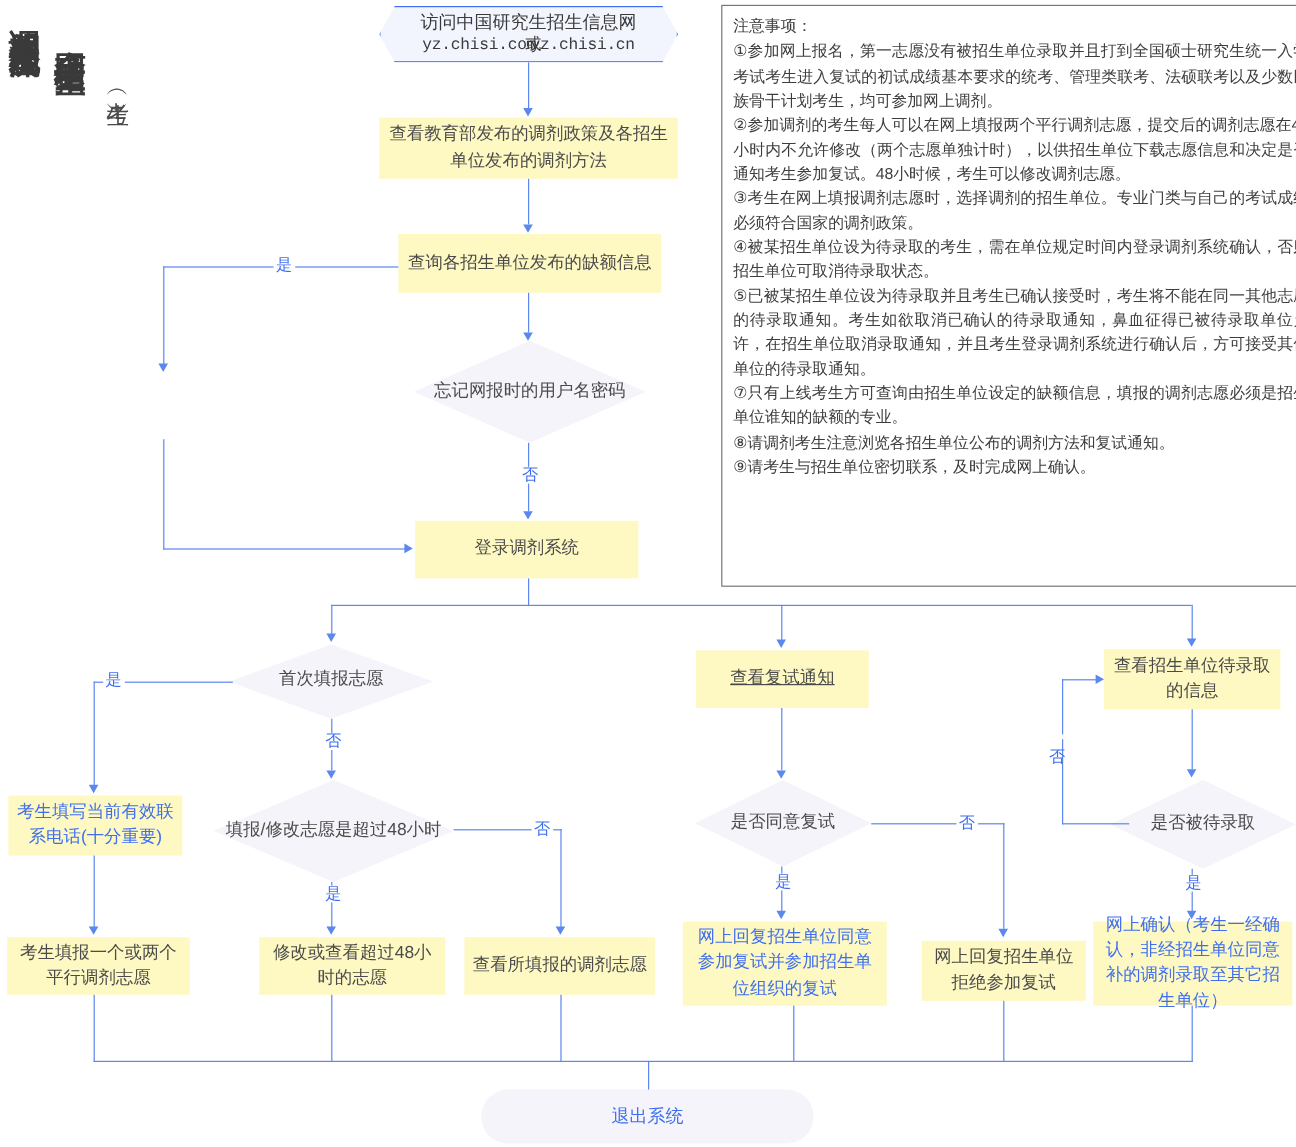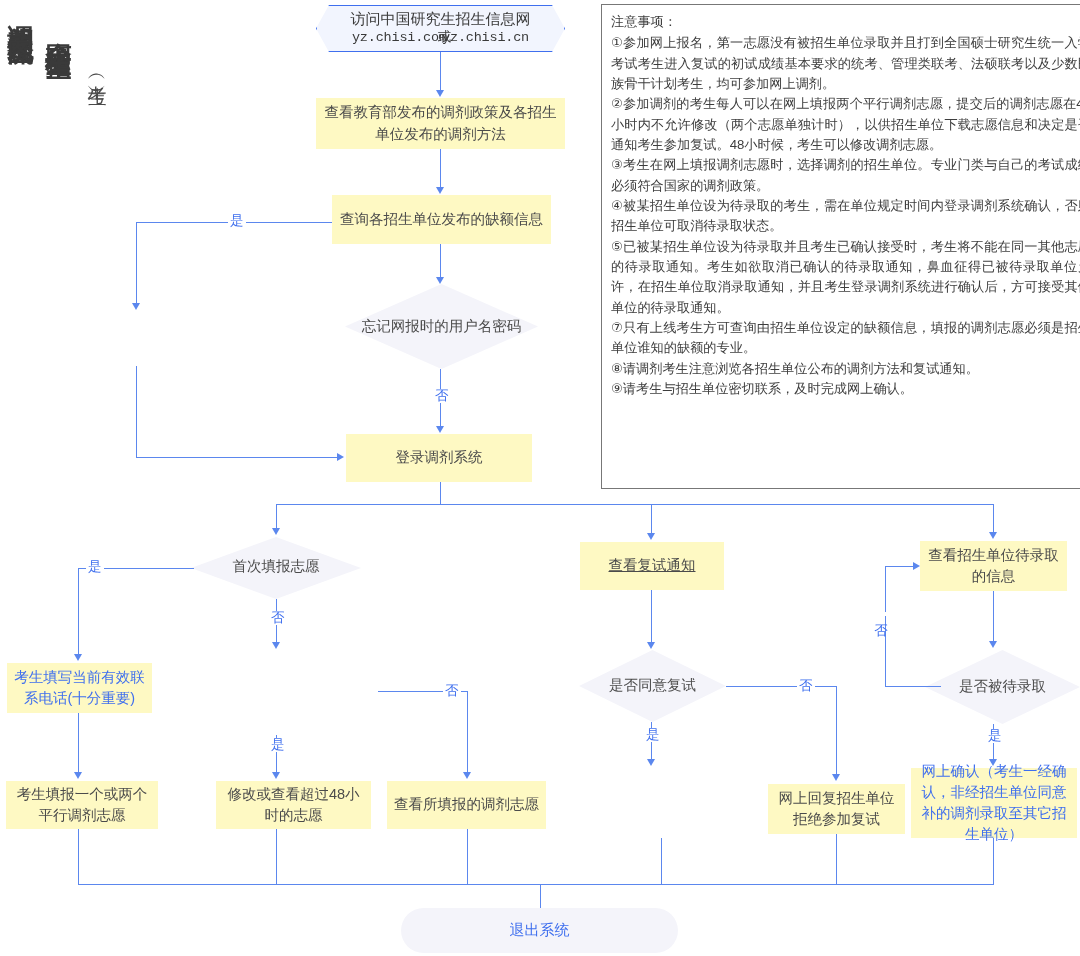--- a/index.html
+++ b/index.html
@@ -133,36 +133,41 @@
   </div>
 
 
   <div class="node" style="left:346px;top:434px;width:186px;height:48px;">登录调剂系统</div>
 
   <div class="dia" style="left:191px;top:537px;width:170px;height:62px;font-family:Liberation Mono, monospace;">
     <div class="shape"></div>
     <div class="txt">首次填报志愿</div>
   </div>
 
+  <div class="dia" style="left:178px;top:650px;width:200px;height:85px;">
+    <div class="shape"></div>
+    <div class="txt">填报/修改志愿是超过48小时</div>
+  </div>
 
   <div class="node blue" style="left:7px;top:663px;width:145px;height:50px;">考生填写当前有效联系电话(十分重要)</div>
 
   <div class="node" style="left:6px;top:781px;width:152px;height:48px;">考生填报一个或两个平行调剂志愿</div>
 
   <div class="node" style="left:216px;top:781px;width:155px;height:48px;">修改或查看超过48小时的志愿</div>
 
   <div class="node" style="left:387px;top:781px;width:159px;height:48px;">查看所填报的调剂志愿</div>
 
   <div class="node" style="left:580px;top:542px;width:144px;height:48px;text-decoration:underline;">查看复试通知</div>
 
   <div class="dia" style="left:579px;top:650px;width:147px;height:72px;">
     <div class="shape"></div>
     <div class="txt">是否同意复试</div>
   </div>
 
+  <div class="node blue" style="left:569px;top:768px;width:170px;height:70px;">网上回复招生单位同意参加复试并参加招生单位组织的复试</div>
 
   <div class="node" style="left:768px;top:784px;width:137px;height:50px;">网上回复招生单位拒绝参加复试</div>
 
   <div class="node" style="left:920px;top:541px;width:147px;height:50px;">查看招生单位待录取的信息</div>
 
   <div class="dia" style="left:925px;top:650px;width:155px;height:74px;">
     <div class="shape"></div>
     <div class="txt">是否被待录取</div>
   </div>
 

